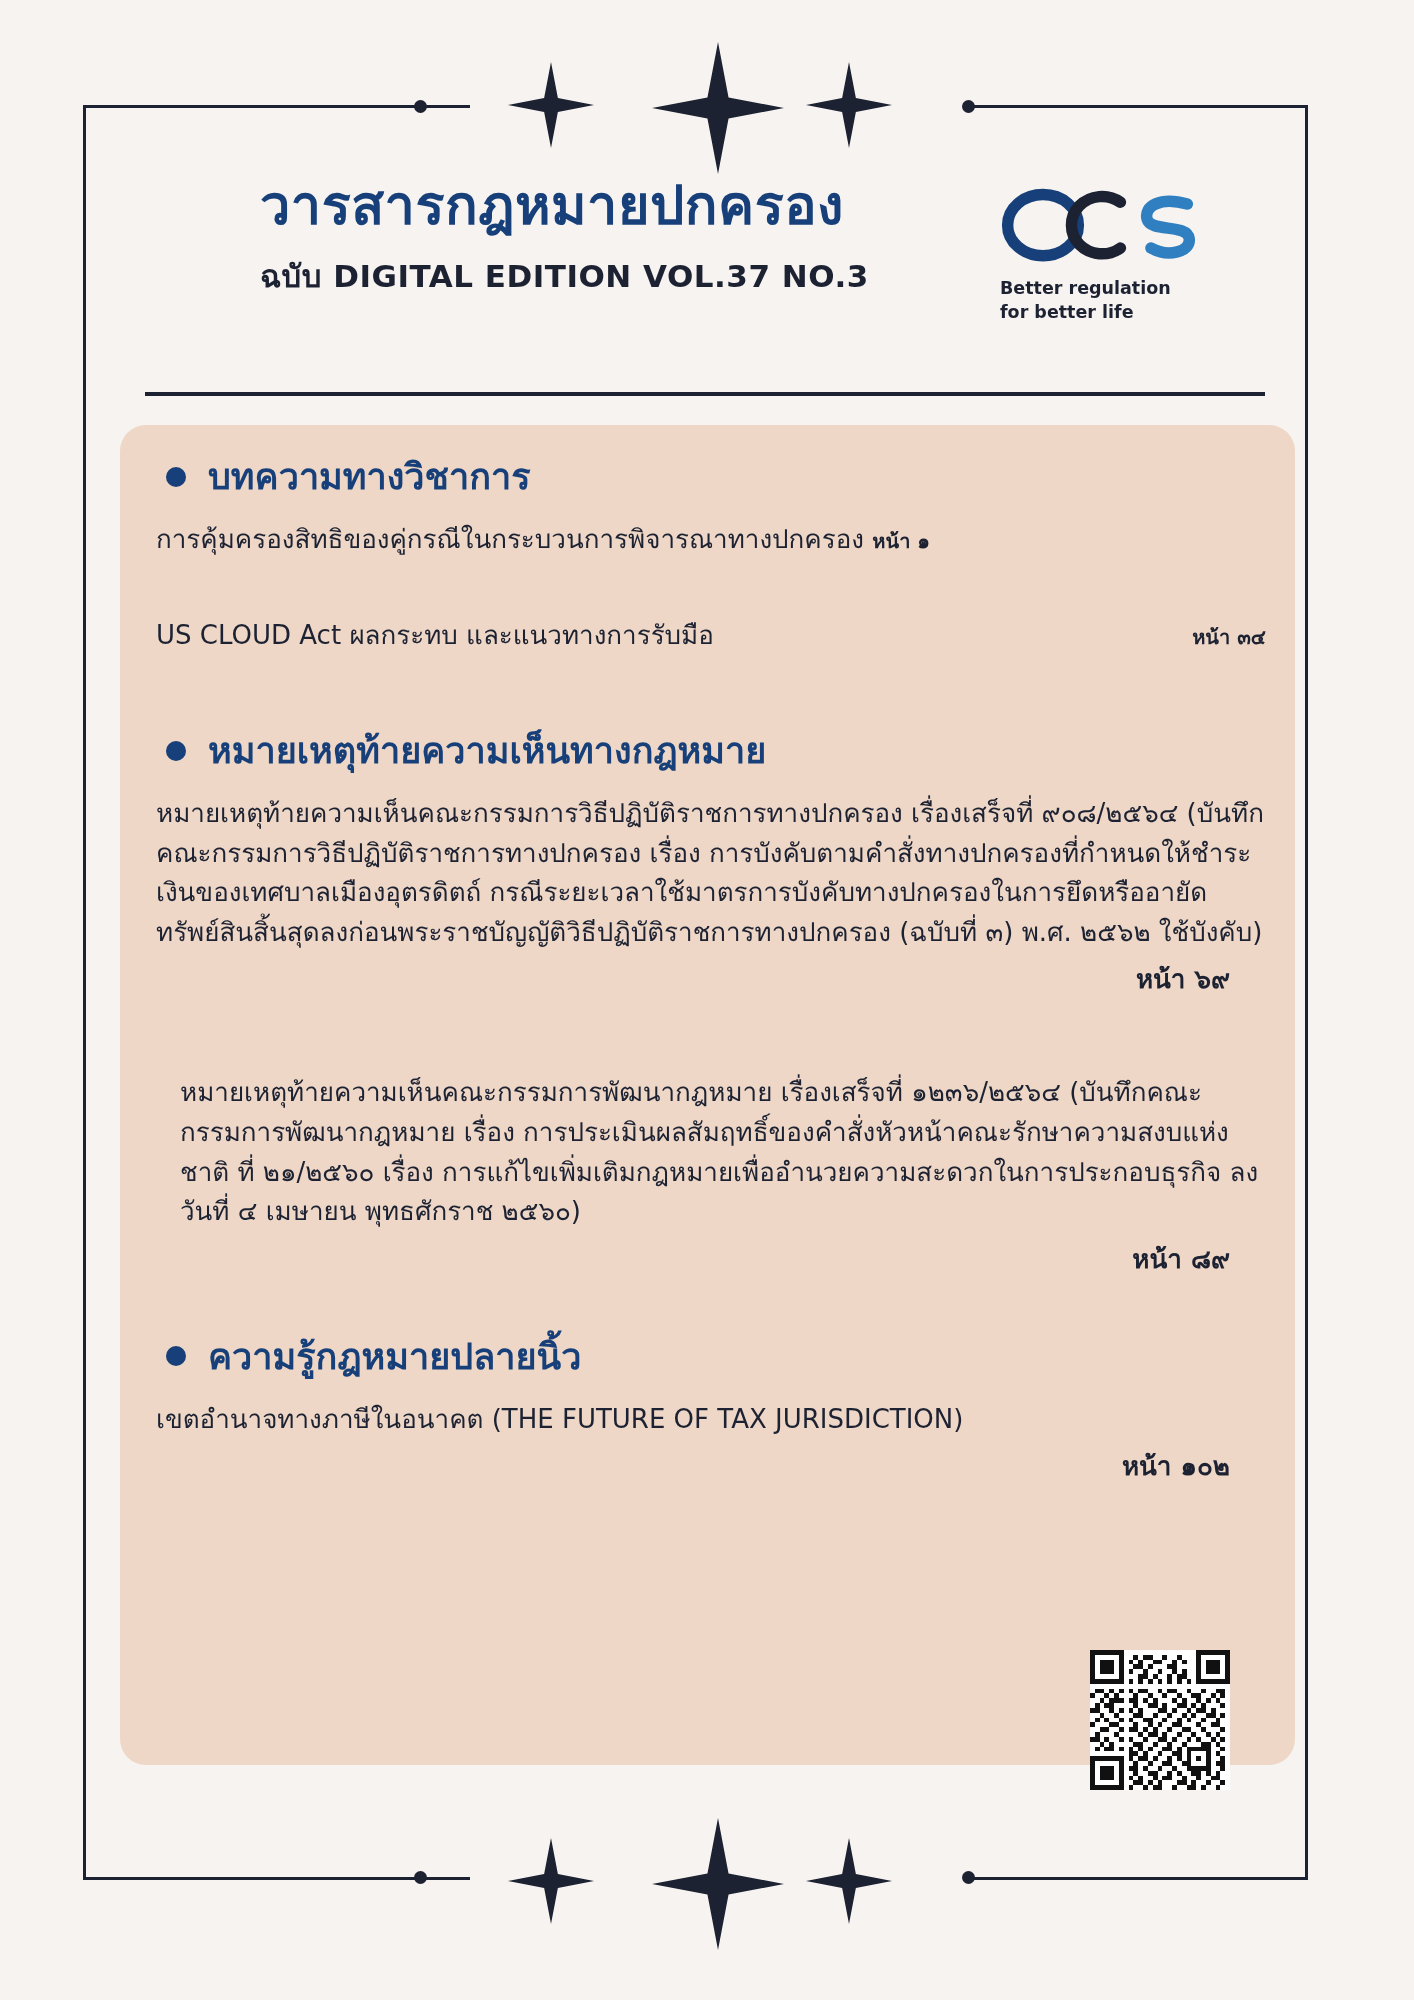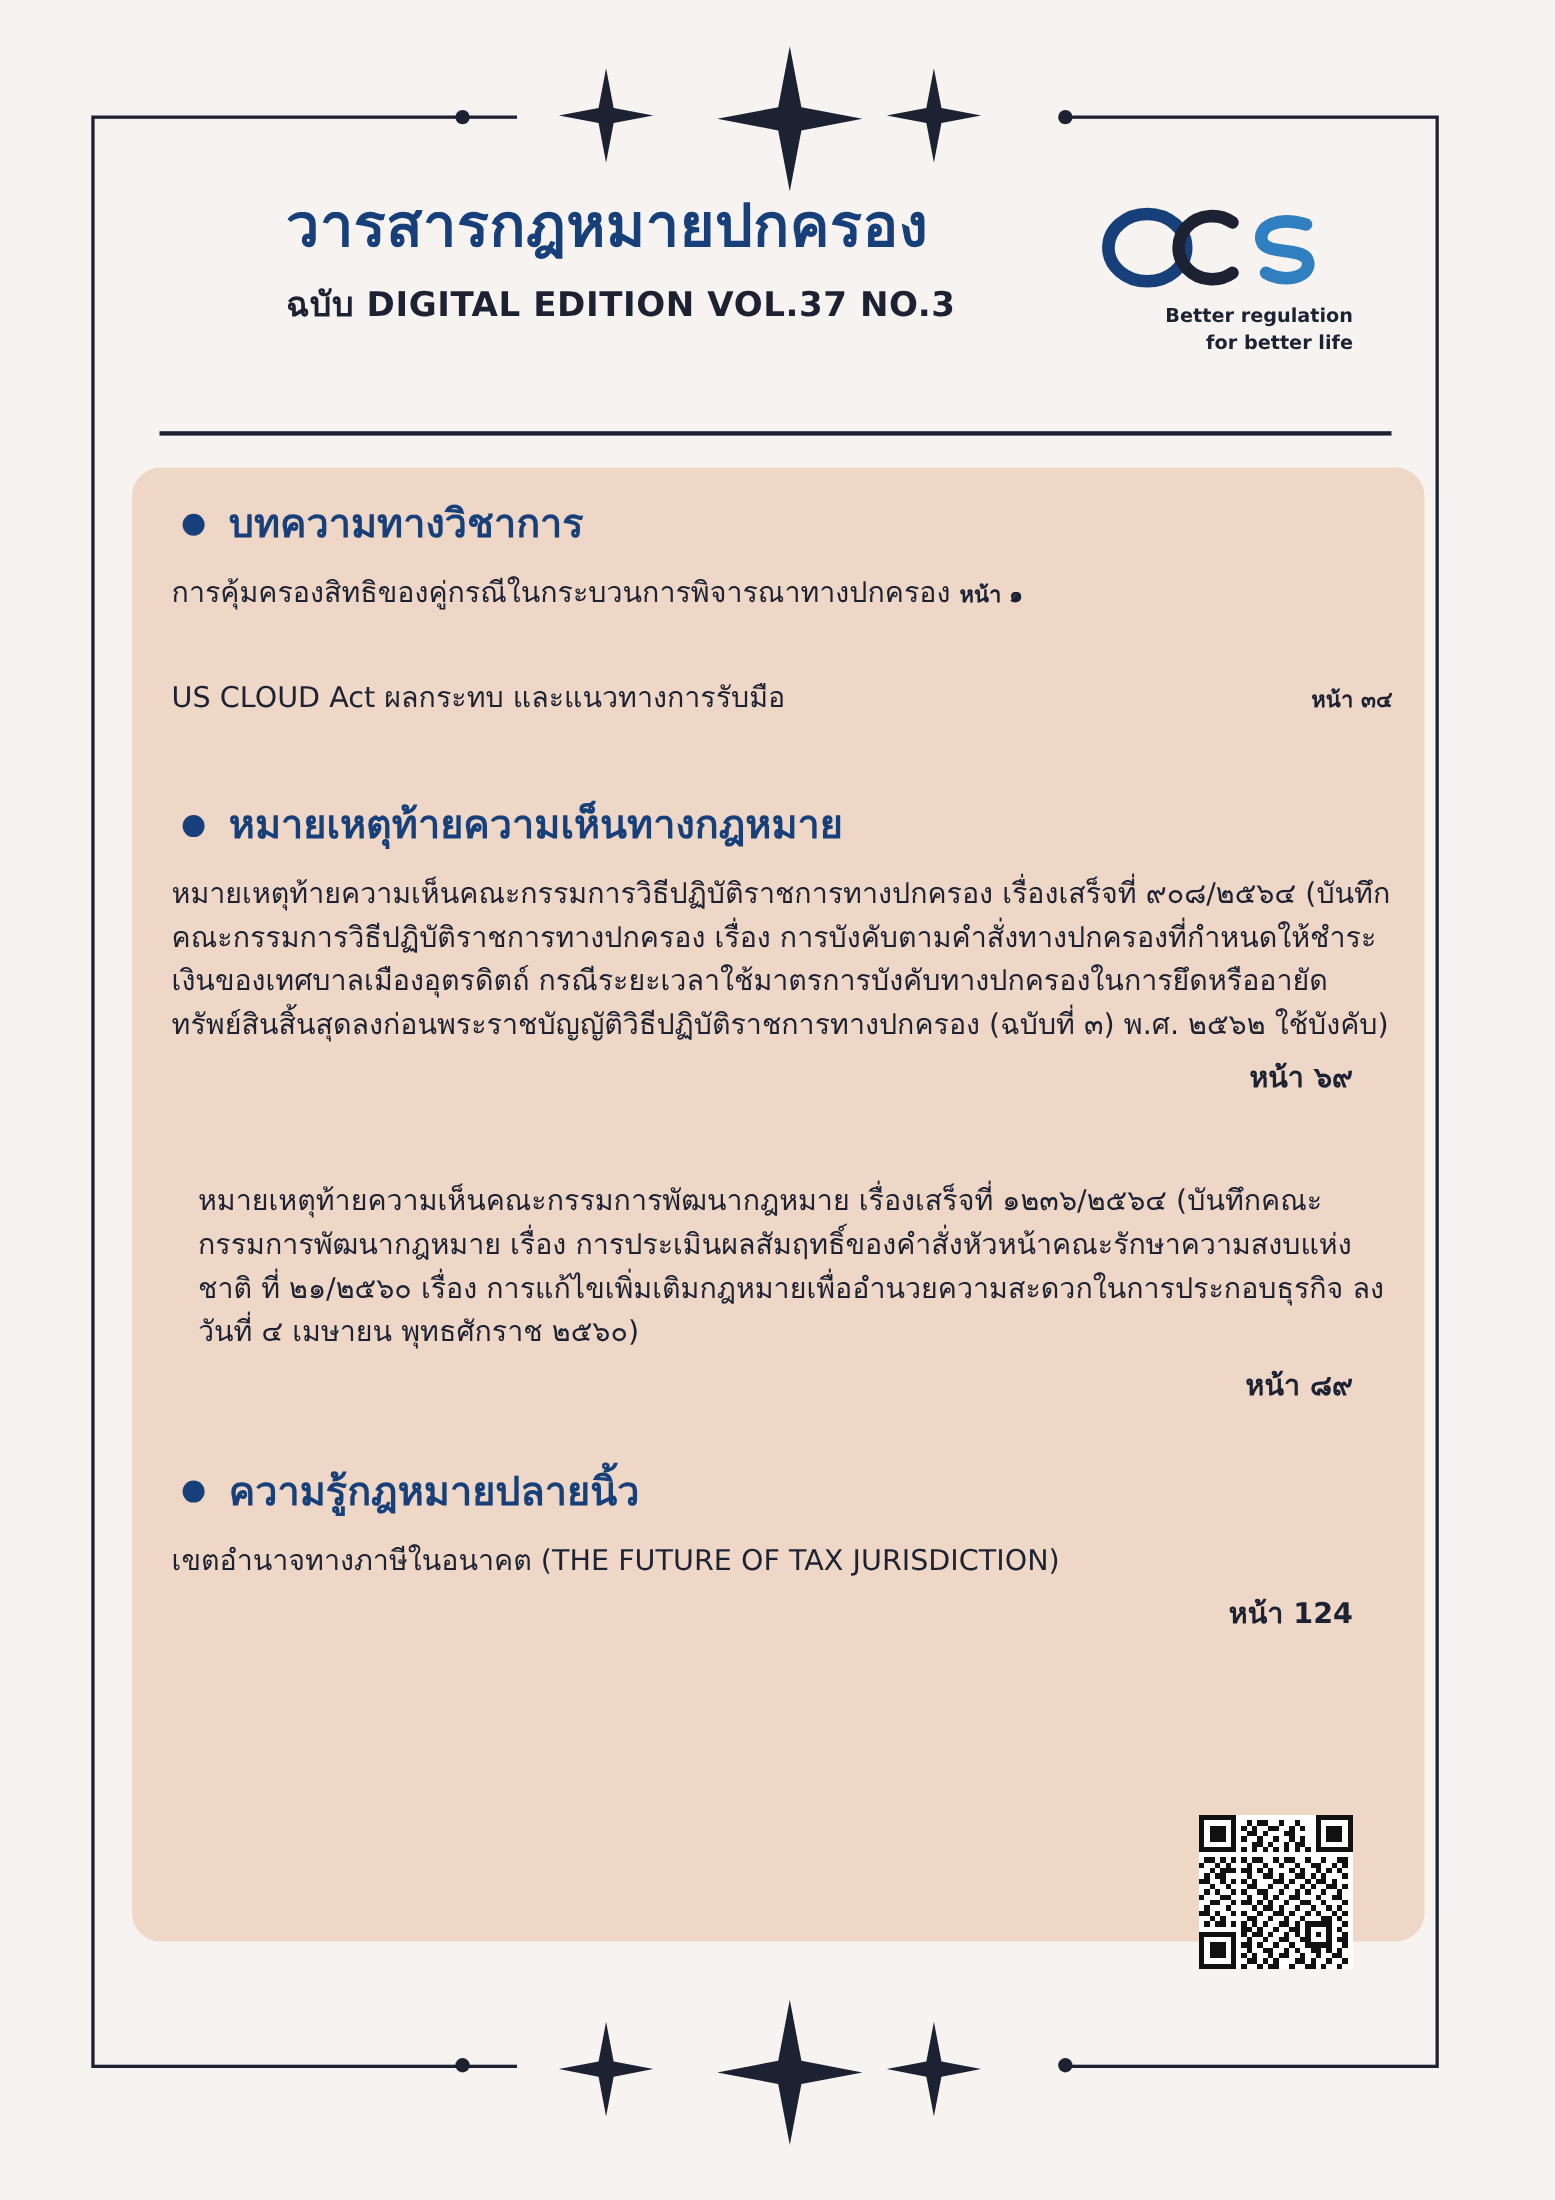--- a/index.html
+++ b/index.html
@@ -102,21 +102,21 @@
     color: #1d2233;
     letter-spacing: 0.5px;
   }
 
   
   .logo {
     position: absolute;
     right: 10px;
     top: 10px;
     width: 230px;
-    text-align: right;
+    text-align: left;
   }
   .logo-mark {
     height: 86px;
     display: block;
   }
   .logo-tag {
     margin-top: 6px;
     font-size: 17.5px;
     font-weight: 700;
     color: #1d2233;
@@ -318,21 +318,21 @@
     <div class="gap-sm"></div>
 
     <div class="section">
       <div class="section-head">
         <div class="bullet"></div>
         <div class="section-title">ความรู้กฎหมายปลายนิ้ว</div>
       </div>
 
       <div class="entry">
         <div class="entry-text">เขตอำนาจทางภาษีในอนาคต (THE FUTURE OF TAX JURISDICTION)</div>
-        <div class="page-right">หน้า 124</div>
+        <div class="page-right">หน้า ๑๐๒</div>
       </div>
     </div>
 
   </div>
 
   <div class="qr">
     <svg viewBox="0 0 29 29" width="140" height="140" shape-rendering="crispEdges">
       <rect width="29" height="29" fill="#ffffff"></rect>
       <g fill="#111111">
 

